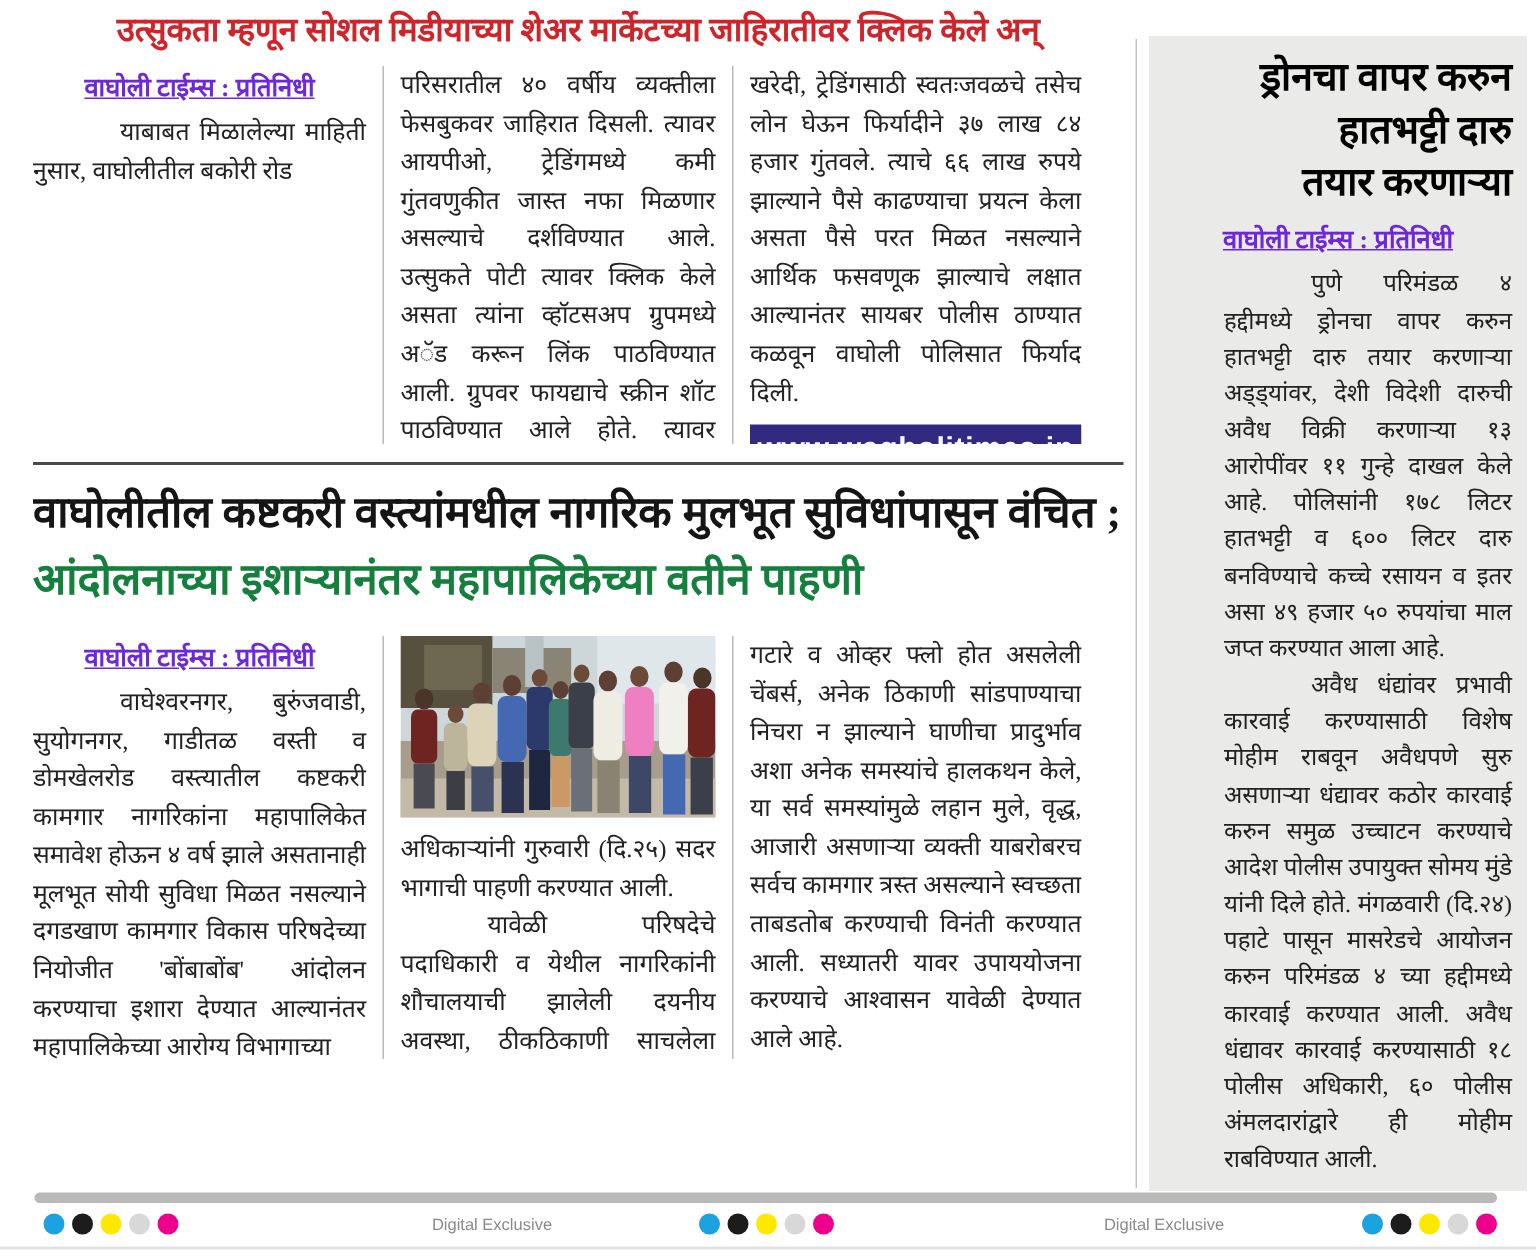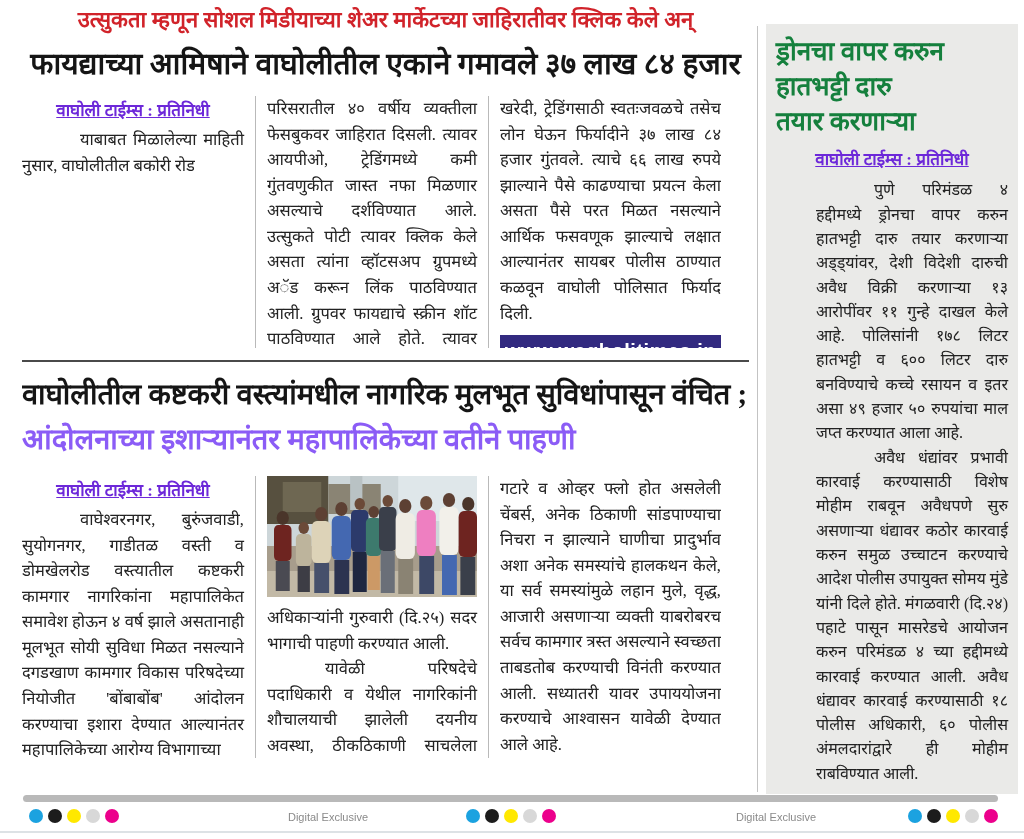--- a/index.html
+++ b/index.html
@@ -37,30 +37,30 @@
     background:#322a80;color:#ffffff;text-align:center;
     font-family:"Liberation Sans","DejaVu Sans",sans-serif;
     font-size:20px;font-weight:bold;letter-spacing:.5px;
     padding:5px 0;margin-top:9px;cursor:pointer;
   }
   .rule-sep{border:none;border-top:2px solid #4a4a4a;margin:12px 0 10px 0;}
   .headline2{
     font-weight:bold;font-size:29px;line-height:1.55;color:#151515;
     height:96px;overflow:hidden;margin-top:2px;
   }
-  .headline2 .hl-pink{color:#8b5cf6;}
+  .headline2 .hl-pink{color:#15803d;}
   .photo-wrap{width:100%;height:121px;margin-bottom:8px;}
   .photo-wrap svg{display:block;width:100%;height:100%;}
   .right-panel{
     position:absolute;left:766px;top:24px;width:252px;height:770px;
     background:#eaeae8;box-sizing:border-box;padding:10px 10px;overflow:hidden;
   }
   .headline3{
-    font-weight:bold;font-size:26px;line-height:1.35;text-align:left;
-    color:#15803d;white-space:nowrap;
+    font-weight:bold;font-size:26px;line-height:1.35;text-align:right;
+    color:#000000;white-space:nowrap;
   }
   .right-panel .byline{margin:8px 0 8px 0;}
   .right-panel p.body-text{font-size:16px;line-height:1.52;margin-left:40px;}
   .v-divider{position:absolute;left:757px;top:26px;width:1px;height:766px;background:#c3c3c3;}
   .footer-bar{
     position:absolute;left:23px;top:795px;width:975px;height:7px;
     background:#b9b9b9;border-radius:4px;
   }
   .dot-group{position:absolute;top:809px;display:flex;gap:5px;}
   .dot-group.g1{left:29px;}
@@ -78,21 +78,20 @@
     position:absolute;left:0;top:831px;width:1024px;height:2px;background:#dde2e5;
   }
 </style>
 </head>
 <body>
 
 <div class="left-section">
 
   <div>
     <div class="kicker">उत्सुकता म्हणून सोशल मिडीयाच्या शेअर मार्केटच्या जाहिरातीवर क्लिक केले अन्</div>
-    <div class="headline1">फायद्याच्या आमिषाने वाघोलीतील एकाने गमावले ३७ लाख ८४ हजार</div>
     <div class="cols cols-a1">
       <div class="col">
         <span class="byline">वाघोली टाईम्स : प्रतिनिधी</span>
         <p class="body-text indent">याबाबत मिळालेल्या माहिती नुसार, वाघोलीतील बकोरी रोड</p>
       </div>
       <div class="col">
         <p class="body-text">परिसरातील ४० वर्षीय व्यक्तीला फेसबुकवर जाहिरात दिसली. त्यावर आयपीओ, ट्रेडिंगमध्ये कमी गुंतवणुकीत जास्त नफा मिळणार असल्याचे दर्शविण्यात आले. उत्सुकते पोटी त्यावर क्लिक केले असता त्यांना व्हॉटसअप ग्रुपमध्ये अॅड करून लिंक पाठविण्यात आली. ग्रुपवर फायद्याचे स्क्रीन शॉट पाठविण्यात आले होते. त्यावर विश्वास ठेऊन आयपीओ</p>
       </div>
       <div class="col">
         <p class="body-text">खरेदी, ट्रेडिंगसाठी स्वतःजवळचे तसेच लोन घेऊन फिर्यादीने ३७ लाख ८४ हजार गुंतवले. त्याचे ६६ लाख रुपये झाल्याने पैसे काढण्याचा प्रयत्न केला असता पैसे परत मिळत नसल्याने आर्थिक फसवणूक झाल्याचे लक्षात आल्यानंतर सायबर पोलीस ठाण्यात कळवून वाघोली पोलिसात फिर्याद दिली.</p>

